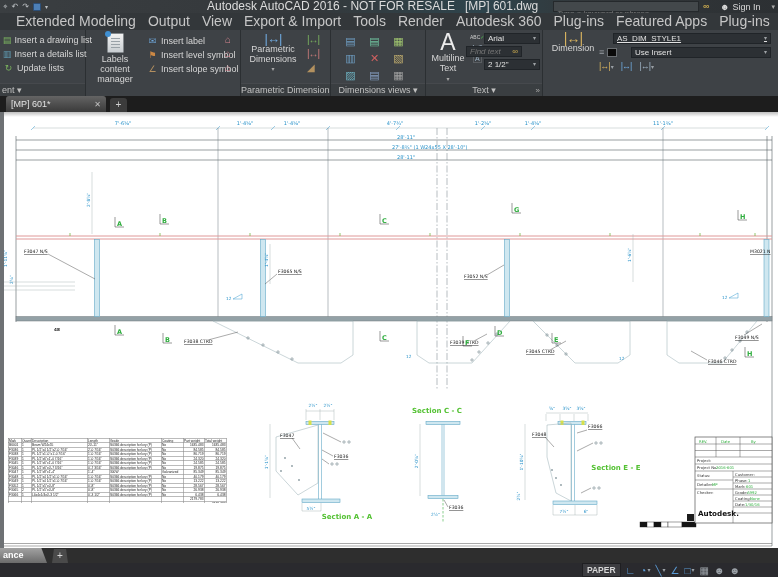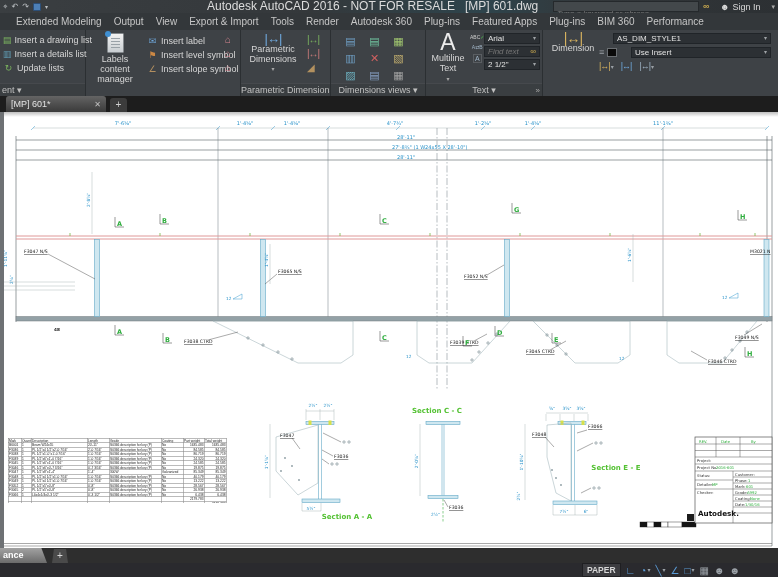--- a/index.html
+++ b/index.html
@@ -14,21 +14,21 @@
   .disk{display:inline-block;width:8px;height:8px;background:#4d7fb5;border:1px solid #2c4f78;border-radius:1px;}
   .apptitle{position:absolute;left:207px;top:0;height:13px;line-height:13px;font-size:12px;color:#dcdcdc;white-space:pre;}
   .searchbox{position:absolute;left:553px;top:1px;width:146px;height:11px;background:#43484b;border:1px solid #25292c;color:#e0e0e0;}
   .searchbox input{width:100%;height:100%;background:transparent;border:none;outline:none;color:#c8c8c8;font-size:8px;font-style:italic;font-family:"Liberation Sans",sans-serif;padding:0 3px;}
   .binocs{position:absolute;left:703px;top:0;height:13px;line-height:13px;color:#c9a94e;font-size:9px;font-weight:bold;}
   .signin{position:absolute;left:720px;top:0;height:13px;display:flex;align-items:center;gap:3px;color:#dadada;font-size:9px;}
   .tb-caret{position:absolute;right:3px;top:0;height:13px;line-height:13px;color:#aaa;font-size:7px;}
 
   
   .tabrow{position:absolute;left:0;top:13px;width:778px;height:17px;background:#33373a;display:flex;align-items:stretch;padding-left:10px;}
-  .rtab{padding:0 6px;font-size:10px;color:#c6c6c6;line-height:17px;white-space:nowrap;cursor:default;}
+  .rtab{padding:0 6px;font-size:14px;color:#c6c6c6;line-height:17px;white-space:nowrap;cursor:default;}
   .rtab.active{background:#4d5256;color:#fff;}
 
   
   .ribbon{position:absolute;left:0;top:30px;width:778px;height:66px;background:#3e4246;color:#d6d6d6;}
   .panel{position:absolute;top:0;height:66px;border-right:1px solid #2b2f32;}
   .panel-label{position:absolute;left:0;right:0;bottom:0;height:13px;line-height:13px;font-size:9px;color:#c0c0c0;text-align:center;background:#3a3e41;border-top:1px solid #46494d;white-space:nowrap;overflow:hidden;}
   .prow{display:flex;align-items:center;gap:3px;height:14px;font-size:9px;color:#d6d6d6;padding-left:3px;white-space:nowrap;cursor:default;}
   .ricon{display:inline-block;width:11px;text-align:center;font-size:9px;}
   .bigbtn{position:absolute;text-align:center;font-size:9px;line-height:10px;color:#d6d6d6;cursor:default;}
   .combo{position:absolute;height:11px;background:#2c3034;border:1px solid #202428;color:#e2e2e2;font-size:8px;line-height:9px;padding:0 3px;display:flex;align-items:center;cursor:default;}
@@ -221,38 +221,38 @@
       </div>
       <div style="position:absolute;left:44px;top:4px;display:flex;flex-direction:column;gap:4px;align-items:center;">
         <span style="font-size:5px;color:#cfcfcf;"><span>ABC</span><span style="color:#4db54d;">✓</span></span>
         <span style="font-size:5px;color:#9fb3c4;">A⇄B</span>
         <span style="font-size:7px;color:#9fb3c4;border:1px solid #5a5e62;padding:0 1px;">A</span>
       </div>
       <div class="combo" style="left:58px;top:3px;width:56px;">
         <span>Arial</span>
           <span class="car">▾</span>
       </div>
-      <div class="combo" style="left:58px;top:16px;width:56px;">
+      <div class="combo" style="left:40px;top:16px;width:56px;">
         <input placeholder="Find text" style="">
         <span style="color:#c9a94e;font-size:8px;">∞</span>
       </div>
       <div class="combo" style="left:58px;top:29px;width:56px;">
         <span>2 1/2"</span>
           <span class="car">▾</span>
       </div>
       <div class="panel-label">Text ▾</div>
       <div class="expander">»</div>
     </div>
 
     <div class="panel" style="left:543px;width:235px;border-right:none;">
       <div class="bigbtn" style="left:6px;top:3px;width:48px;">
         <div class="dimglyph" style="color:#d6b25f;font-size:14px;">|↔|</div>
         <div>Dimension</div>
       </div>
-      <div class="combo" style="left:70px;top:3px;width:158px;">
+      <div class="combo" style="left:70px;top:3px;width:158px;text-decoration:underline;">
         <span>AS_DIM_STYLE1</span>
           <span class="car">▾</span>
       </div>
       <div style="position:absolute;left:56px;top:17px;display:flex;align-items:center;gap:3px;">
         <span style="color:#9aa0a6;font-size:9px;">≡</span>
         <span class="swatch"></span>
       </div>
       <div class="combo" style="left:88px;top:17px;width:140px;">
         <span>Use Insert</span>
           <span class="car">▾</span>

